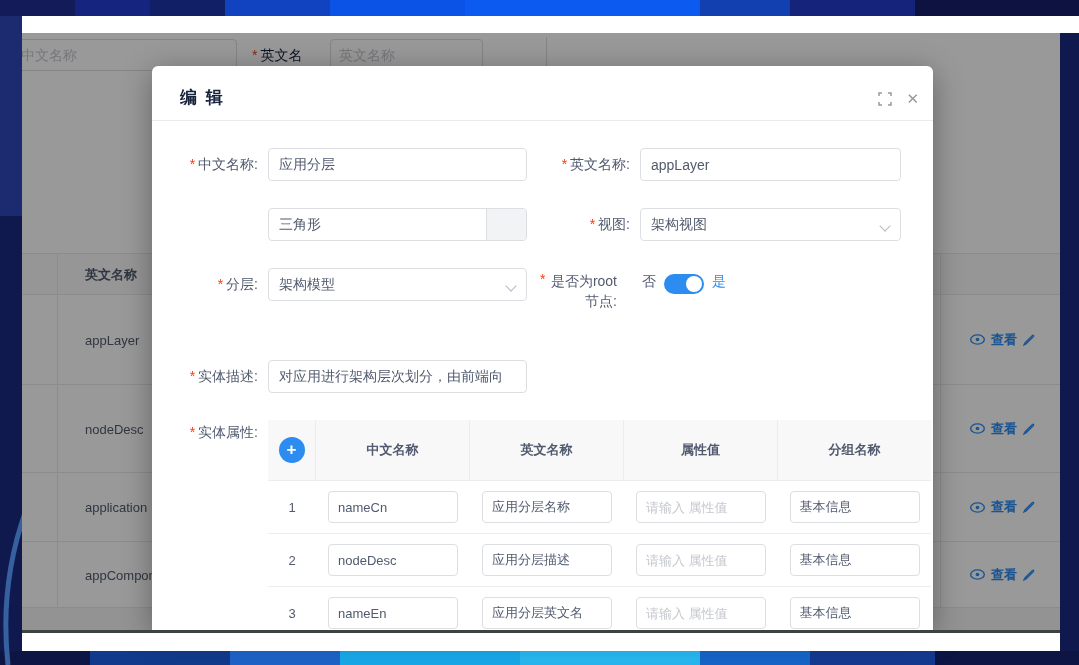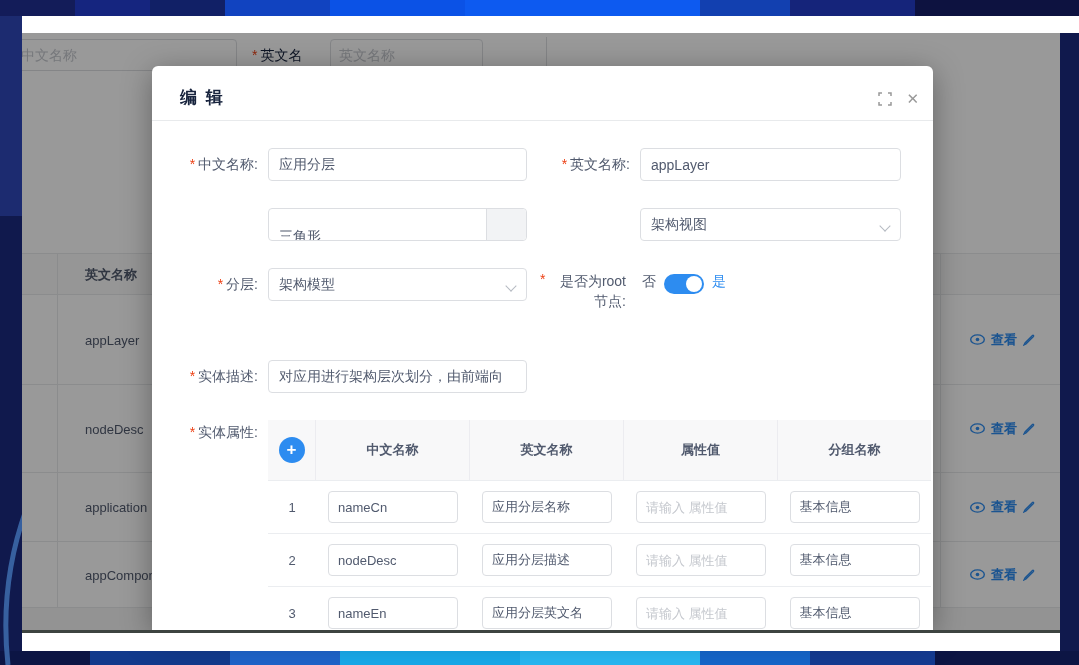--- a/index.html
+++ b/index.html
@@ -44,21 +44,21 @@
     border-radius:6px 6px 0 0; box-shadow:0 6px 30px rgba(0,0,0,.35); overflow:hidden; }
   .modal-title { position:absolute; left:28px; top:20px; font-size:17px; font-weight:bold; color:#17233d; letter-spacing:2px; }
   .modal-icons { position:absolute; right:14px; top:24px; display:flex; align-items:center; gap:14px; color:#999; }
   .modal-divider { position:absolute; left:0; top:54px; width:100%; height:1px; background:#e8eaec; }
   .fld-label { position:absolute; font-size:14px; color:#515a6e; text-align:right; line-height:33px; white-space:nowrap; }
   .fld-input { position:absolute; height:33px; border:1px solid #dcdee2; border-radius:4px; background:#fff;
     font-size:14px; color:#515a6e; padding:0 10px; line-height:31px; overflow:hidden; white-space:nowrap; }
   .fld-input input { border:none; outline:none; width:100%; height:31px; font-size:14px; color:#515a6e; font-family:inherit; background:transparent; }
   .addon { position:absolute; right:0; top:0; width:40px; height:31px; background:#f2f3f5; border-left:1px solid #dcdee2; border-radius:0 4px 4px 0; }
   .chevron { position:absolute; right:11px; top:13px; width:8px; height:8px; border-right:1.5px solid #b6bac2; border-bottom:1.5px solid #b6bac2; transform:rotate(45deg); }
-  .root-label { position:absolute; left:396px; top:205px; width:78px; font-size:14px; color:#515a6e; text-align:right; word-break:break-all; line-height:20px; }
+  .root-label { position:absolute; left:387px; top:205px; width:78px; font-size:14px; color:#515a6e; text-align:right; word-break:break-all; line-height:20px; }
   .root-ast { position:absolute; left:388px; top:205px; color:#ed4014; font-size:14px; }
   .switch { position:absolute; left:512px; top:208px; width:40px; height:20px; border-radius:10px; background:#2d8cf0; cursor:pointer; }
   .switch .knob { position:absolute; right:2px; top:2px; width:16px; height:16px; border-radius:50%; background:#fff; }
   .sw-off { position:absolute; left:490px; top:207px; font-size:14px; color:#515a6e; }
   .sw-on  { position:absolute; left:560px; top:207px; font-size:14px; color:#2d8cf0; }
 
   
   .attr-table { position:absolute; left:116px; top:354px; width:663px; }
   .attr-head { position:relative; height:60px; background:#f8f8f9; display:flex; }
   .attr-head .hc { border-right:1px solid #ececf0; display:flex; align-items:center; justify-content:center;
@@ -197,22 +197,25 @@
         <input value="应用分层" style="">
       </div>
       <div class="fld-label" style="left:360px; top:82px; width:118px;">
         <span class="req">*</span><span>英文名称:</span>
       </div>
       <div class="fld-input" style="left:488px; top:82px; width:261px;">
         <input value="appLayer" style="">
       </div>
 
       <div class="fld-input" style="left:116px; top:142px; width:259px;">
-        <input style="width: 205px; margin-top: 12px;" value="三角形">
+        <input style="width: 205px;" value="三角形">
         <span class="addon"></span>
+      </div>
+      <div class="fld-label" style="left:360px; top:142px; width:118px;">
+        <span class="req">*</span><span>视图:</span>
       </div>
       <div class="fld-input" style="left:488px; top:142px; width:261px;">
         <span>架构视图</span>
         <span class="chevron"></span>
       </div>
 
       <div class="fld-label" style="left:0; top:202px; width:106px;">
         <span class="req">*</span><span>分层:</span>
       </div>
       <div class="fld-input" style="left:116px; top:202px; width:259px;">

